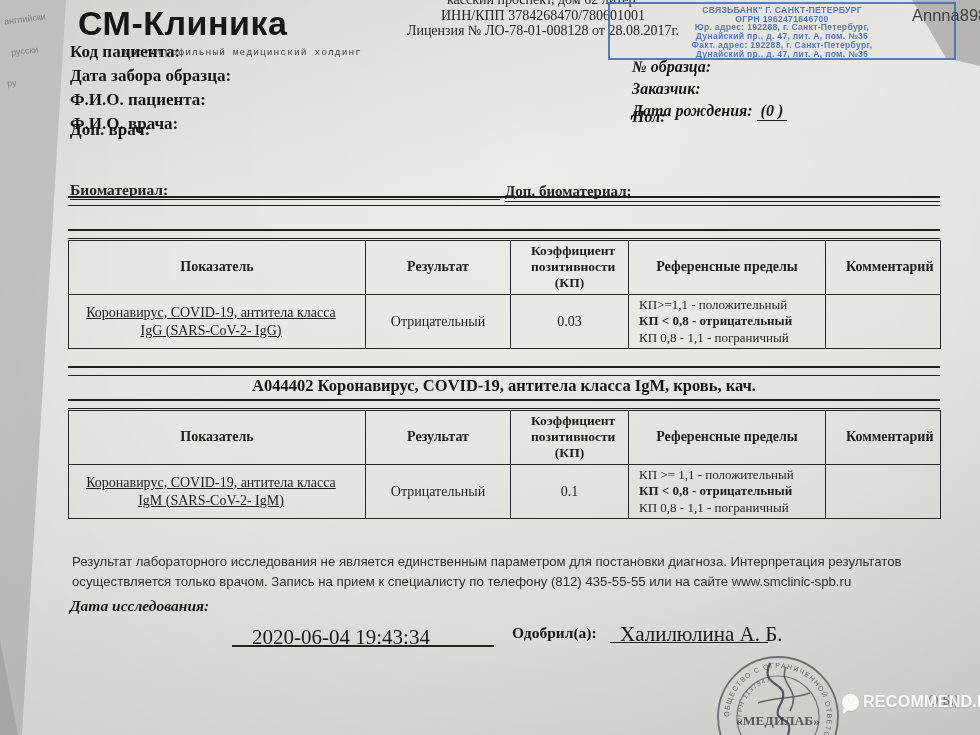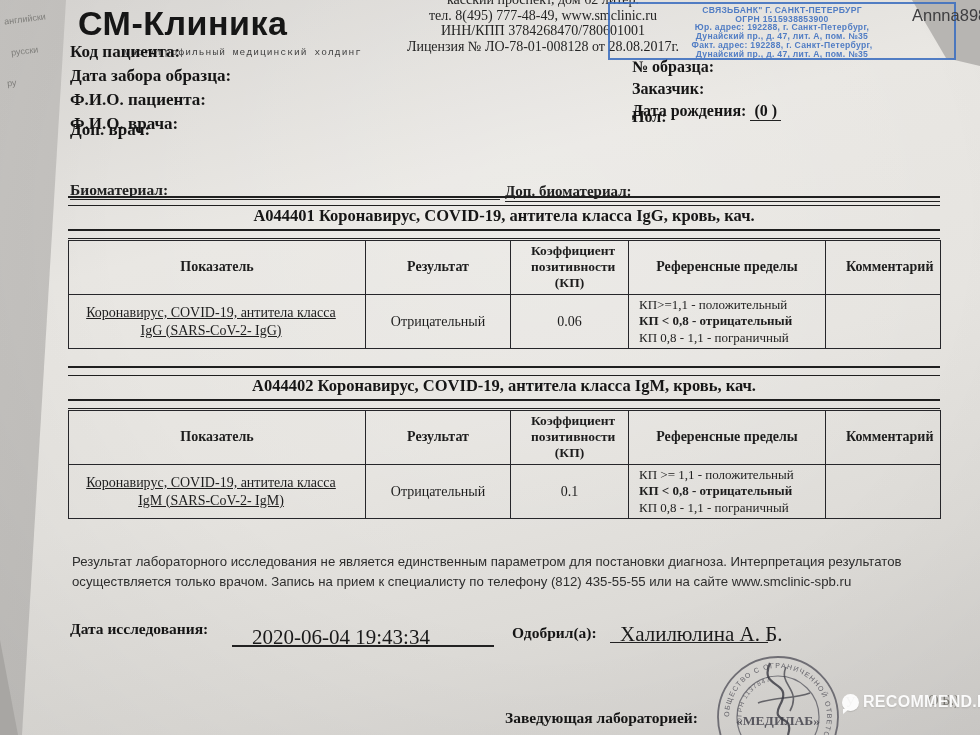--- a/index.html
+++ b/index.html
@@ -25,21 +25,21 @@
   #logo-sub{left:84px;top:47px;font-family:Liberation Mono, monospace;font-size:9.5px;letter-spacing:1.1px;color:#3d3d3d;margin-left:40px;}
   #hdr-center{left:348px;top:-8px;width:390px;text-align:center;font-size:14px;line-height:15.5px;color:#242424;}
   #blue-stamp{
     left:608px;top:2px;width:344px;height:52px;border:2px solid #3d6fc0;
     color:#3d6fc0;font-family:"Liberation Sans",sans-serif;font-weight:bold;
     font-size:8.6px;line-height:8.7px;letter-spacing:.3px;text-align:center;
     padding-top:2px;opacity:.88;
   }
   #annna{left:912px;top:6px;z-index:6;font-family:"Liberation Sans",sans-serif;font-size:16.5px;color:#3e3e40;}
   .fldL{left:70px;font-size:17px;font-weight:bold;color:#151515;}
-  .fldR{left:632px;font-size:16px;font-weight:bold;color:#151515;}
+  .fldR{left:632px;font-size:16px;font-weight:bold;color:#151515;font-style:italic;}
   .uval{border-bottom:1.6px solid #222;padding:0 4px 1px 4px;}
   .hr{height:0;border-bottom:1.6px solid #222;}
   .dbl{height:7px;border-top:2.2px solid #1f1f1f;border-bottom:1.6px solid #1f1f1f;left:68px;width:872px;}
   .sect-title{left:68px;width:872px;text-align:center;font-size:16.5px;font-weight:bold;color:#161616;}
   table.res{border-collapse:collapse;table-layout:fixed;width:872px;}
   table.res td{border:1.6px solid #26262a;vertical-align:middle;font-size:14px;color:#1d1d1d;padding:2px 20px;overflow:hidden;}
   table.res .hd{font-weight:bold;text-align:center;}
   table.res .ind{text-align:center;padding-left:8px;line-height:1.25;text-decoration:underline;}
   table.res .ctr{text-align:center;}
   table.res .ref{font-size:13px;line-height:1.28;padding-left:10px;margin-left:12px;}
@@ -66,28 +66,27 @@
   <div id="paper"></div>
   <div id="paper-shade"></div>
   <div id="corner-gray"></div>
   <div id="btm-corner"></div>
 
   <div class="abs" id="logo">СМ-Клиника</div>
   <div class="abs" id="logo-sub">многопрофильный медицинский холдинг</div>
 
   <div class="abs" id="hdr-center">
     <div>касский проспект, дом 62 литер.</div>
-    <div>тел. 8(495) 777-48-49, www.smclinic.ru</div>
     <div>ИНН/КПП 3784268470/780601001</div>
     <div>Лицензия № ЛО-78-01-008128 от 28.08.2017г.</div>
   </div>
 
   <div class="abs" id="blue-stamp">
     <div>СВЯЗЬБАНК" Г. САНКТ-ПЕТЕРБУРГ</div>
-    <div>ОГРН 1515938853900</div>
+    <div>ОГРН 1962471646700</div>
     <div>Юр. адрес: 192288, г. Санкт-Петербург,</div>
     <div>Дунайский пр., д. 47, лит. А, пом. №35</div>
     <div>Факт. адрес: 192288, г. Санкт-Петербург,</div>
     <div>Дунайский пр., д. 47, лит. А, пом. №35</div>
   </div>
 
   <div class="abs" id="annna">Annna898</div>
 
   <div class="abs fldL" style="top:42px;">Код пациента:</div>
   <div class="abs fldL" style="top:66px;">Дата забора образца:</div>
@@ -106,21 +105,20 @@
   <div class="abs" style="left:70px;top:181px;font-size:15.5px;" class2="b">
     <span class="b">Биоматериал:</span>
   </div>
   <div class="abs hr" style="left:70px;top:199px;width:430px;"></div>
   <div class="abs" style="left:505px;top:183px;font-size:15px;">
     <span class="b">Доп. биоматериал:</span>
   </div>
   <div class="abs hr" style="left:505px;top:201px;width:435px;"></div>
 
   <div class="abs dbl" style="top:196px;"></div>
-  <div class="abs sect-title" style="top:206px;">А044401 Коронавирус, COVID-19, антитела класса IgG, кровь, кач.</div>
   <div class="abs dbl" style="top:229px;"></div>
 
   <table class="res abs" style="left:68px;top:240px;">
     <colgroup>
         <col style="width:297px">
         <col style="width:145px">
         <col style="width:118px">
         <col style="width:197px">
         <col style="width:115px">
       </colgroup>
@@ -128,21 +126,21 @@
         <tr style="height:51px;">
       <td class="hd">Показатель</td>
       <td class="hd">Результат</td>
       <td class="hd" style="font-size:13.5px;line-height:1.2;">Коэффициент позитивности (КП)</td>
       <td class="hd">Референсные пределы</td>
       <td class="hd">Комментарий</td>
     </tr>
     <tr style="height:54px;">
       <td class="ind">Коронавирус, COVID-19, антитела класса IgG (SARS-CoV-2- IgG)</td>
       <td class="ctr">Отрицательный</td>
-      <td class="ctr">0.06</td>
+      <td class="ctr">0.03</td>
       <td class="ref">
         <div>КП&gt;=1,1 -  положительный</div>
         <div class="b">КП &lt; 0,8 - отрицательный</div>
         <div>КП 0,8 - 1,1 - пограничный</div>
       </td>
       <td></td>
     </tr>
   </tbody>
     </table>
 
@@ -178,29 +176,28 @@
       <td></td>
     </tr>
   </tbody>
     </table>
 
   <div class="abs" id="disclaimer">
     <div>Результат лабораторного исследования не является единственным параметром для постановки диагноза. Интерпретация результатов</div>
     <div>осуществляется только врачом. Запись на прием к специалисту по телефону (812) 435-55-55 или на сайте www.smclinic-spb.ru</div>
   </div>
 
-  <div class="abs botlbl" style="left:70px;top:620px;">Дата исследования:</div>
+  <div class="abs botlbl" style="left:70px;top:597px;font-style:italic;">Дата исследования:</div>
   <div class="abs botval" style="left:252px;top:625px;">2020-06-04 19:43:34</div>
   <div class="abs uline" style="left:232px;top:645px;width:262px;"></div>
 
   <div class="abs botlbl" style="left:512px;top:624px;">Одобрил(а):</div>
   <div class="abs botval" style="left:620px;top:622px;">Халилюлина А. Б.</div>
   <div class="abs uline" style="left:610px;top:642px;width:158px;border-bottom-width:1.5px;"></div>
 
-  <div class="abs botlbl" style="left:505px;top:709px;">Заведующая лабораторией:</div>
   <div class="abs partial-name" style="left:845px;top:694px;">У</div>
   <div class="abs partial-name" style="left:928px;top:692px;">О.Б.)</div>
 
   <svg id="stamp-svg" class="abs" width="170" height="90" viewBox="0 0 170 90">
     <defs>
       <path id="ringpath" d="M 80,72 m -49,0 a 49,49 0 1,1 98,0 a 49,49 0 1,1 -98,0"></path>
       <path id="arcpath" d="M 80,72 m -36,6 a 36,36 0 0,1 72,-12"></path>
     </defs>
     <circle cx="80" cy="72" r="60" fill="none" stroke="#5d5c64" stroke-width="1.8" opacity=".85"></circle>
     <circle cx="80" cy="72" r="41" fill="none" stroke="#5d5c64" stroke-width="1.2" opacity=".8"></circle>

